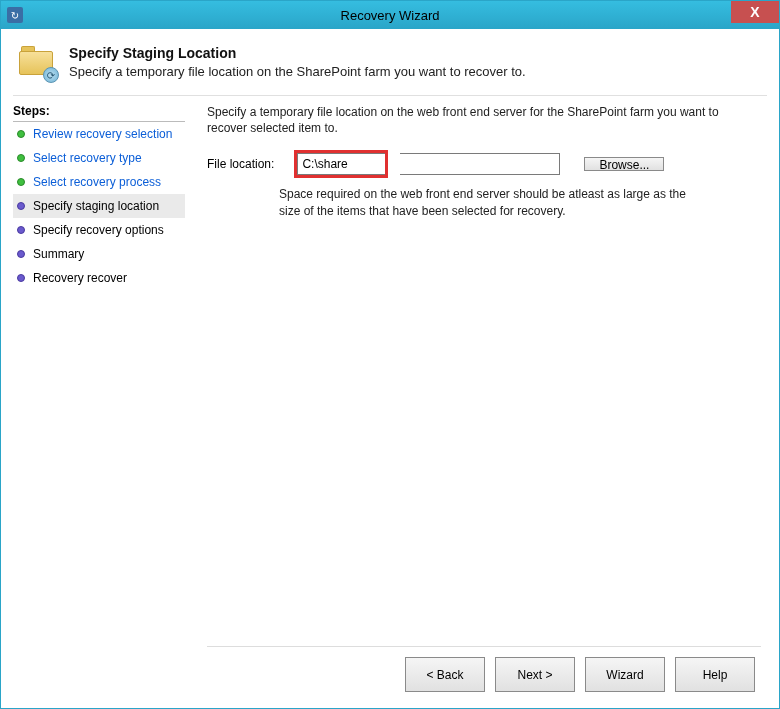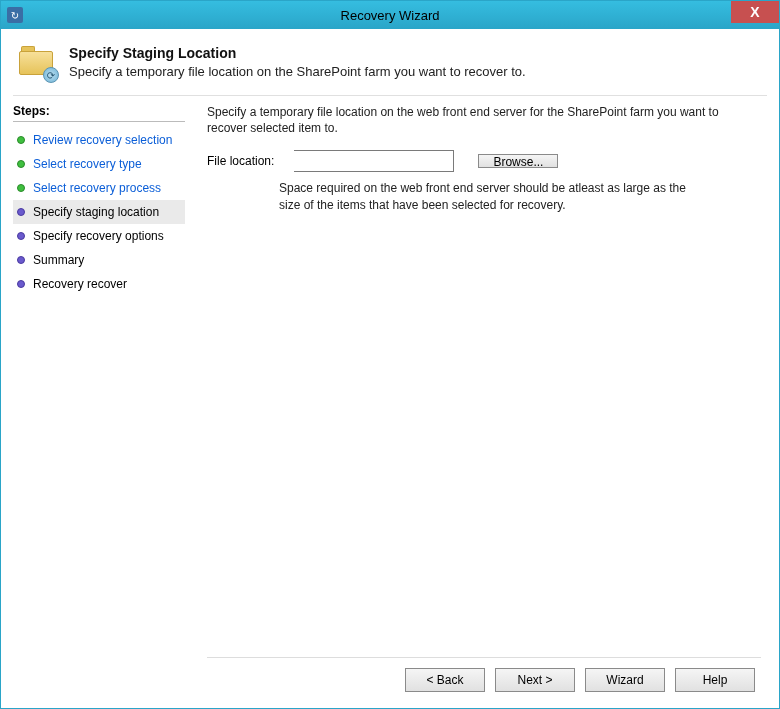--- a/index.html
+++ b/index.html
@@ -125,21 +125,20 @@
     display: flex;
     margin-top: 8px;
   }
   .steps-pane {
     width: 180px;
     padding-right: 8px;
   }
   .steps-title {
     font-weight: bold;
     font-size: 12px;
-    margin-bottom: 6px;
     padding-bottom: 3px;
     border-bottom: 1px solid #bbb;
   }
   .step-item {
     display: flex;
     align-items: center;
     padding: 5px 4px;
     font-size: 12px;
     cursor: pointer;
   }
@@ -224,21 +223,21 @@
   }
   .footer {
     border-top: 1px solid #ddd;
     padding: 10px 6px 4px 6px;
     display: flex;
     justify-content: flex-end;
     gap: 10px;
   }
   .footer button {
     width: 80px;
-    height: 24px;
+    height: 35px;
     background: linear-gradient(#f5f5f5,#e1e1e1);
     border: 1px solid #8a8a8a;
     font-size: 12px;
     cursor: pointer;
     font-family: inherit;
   }
 </style>
 </head>
 <body>
 
@@ -297,20 +296,23 @@
           <span class="bullet purple"></span>
           <span>Recovery recover</span>
         </div>
       </div>
 
       <div class="content-pane">
         <div class="instruction">Specify a temporary file location on the web front end server for the SharePoint farm you want to recover selected item to.</div>
 
         <div class="file-row">
           <span class="file-label">File location:</span>
+          <span class="file-input-wrap">
+            <input class="file-input" type="text" value="C:\share" style="">
+          </span>
           <span class="file-input-ext"></span>
           <button class="browse-btn">Browse...</button>
         </div>
 
         <div class="hint">Space required on the web front end server should be atleast as large as the size of the items that have been selected for recovery.</div>
 
         <div style="flex:1"></div>
 
         <div class="footer">
           <button>&lt; Back</button>

